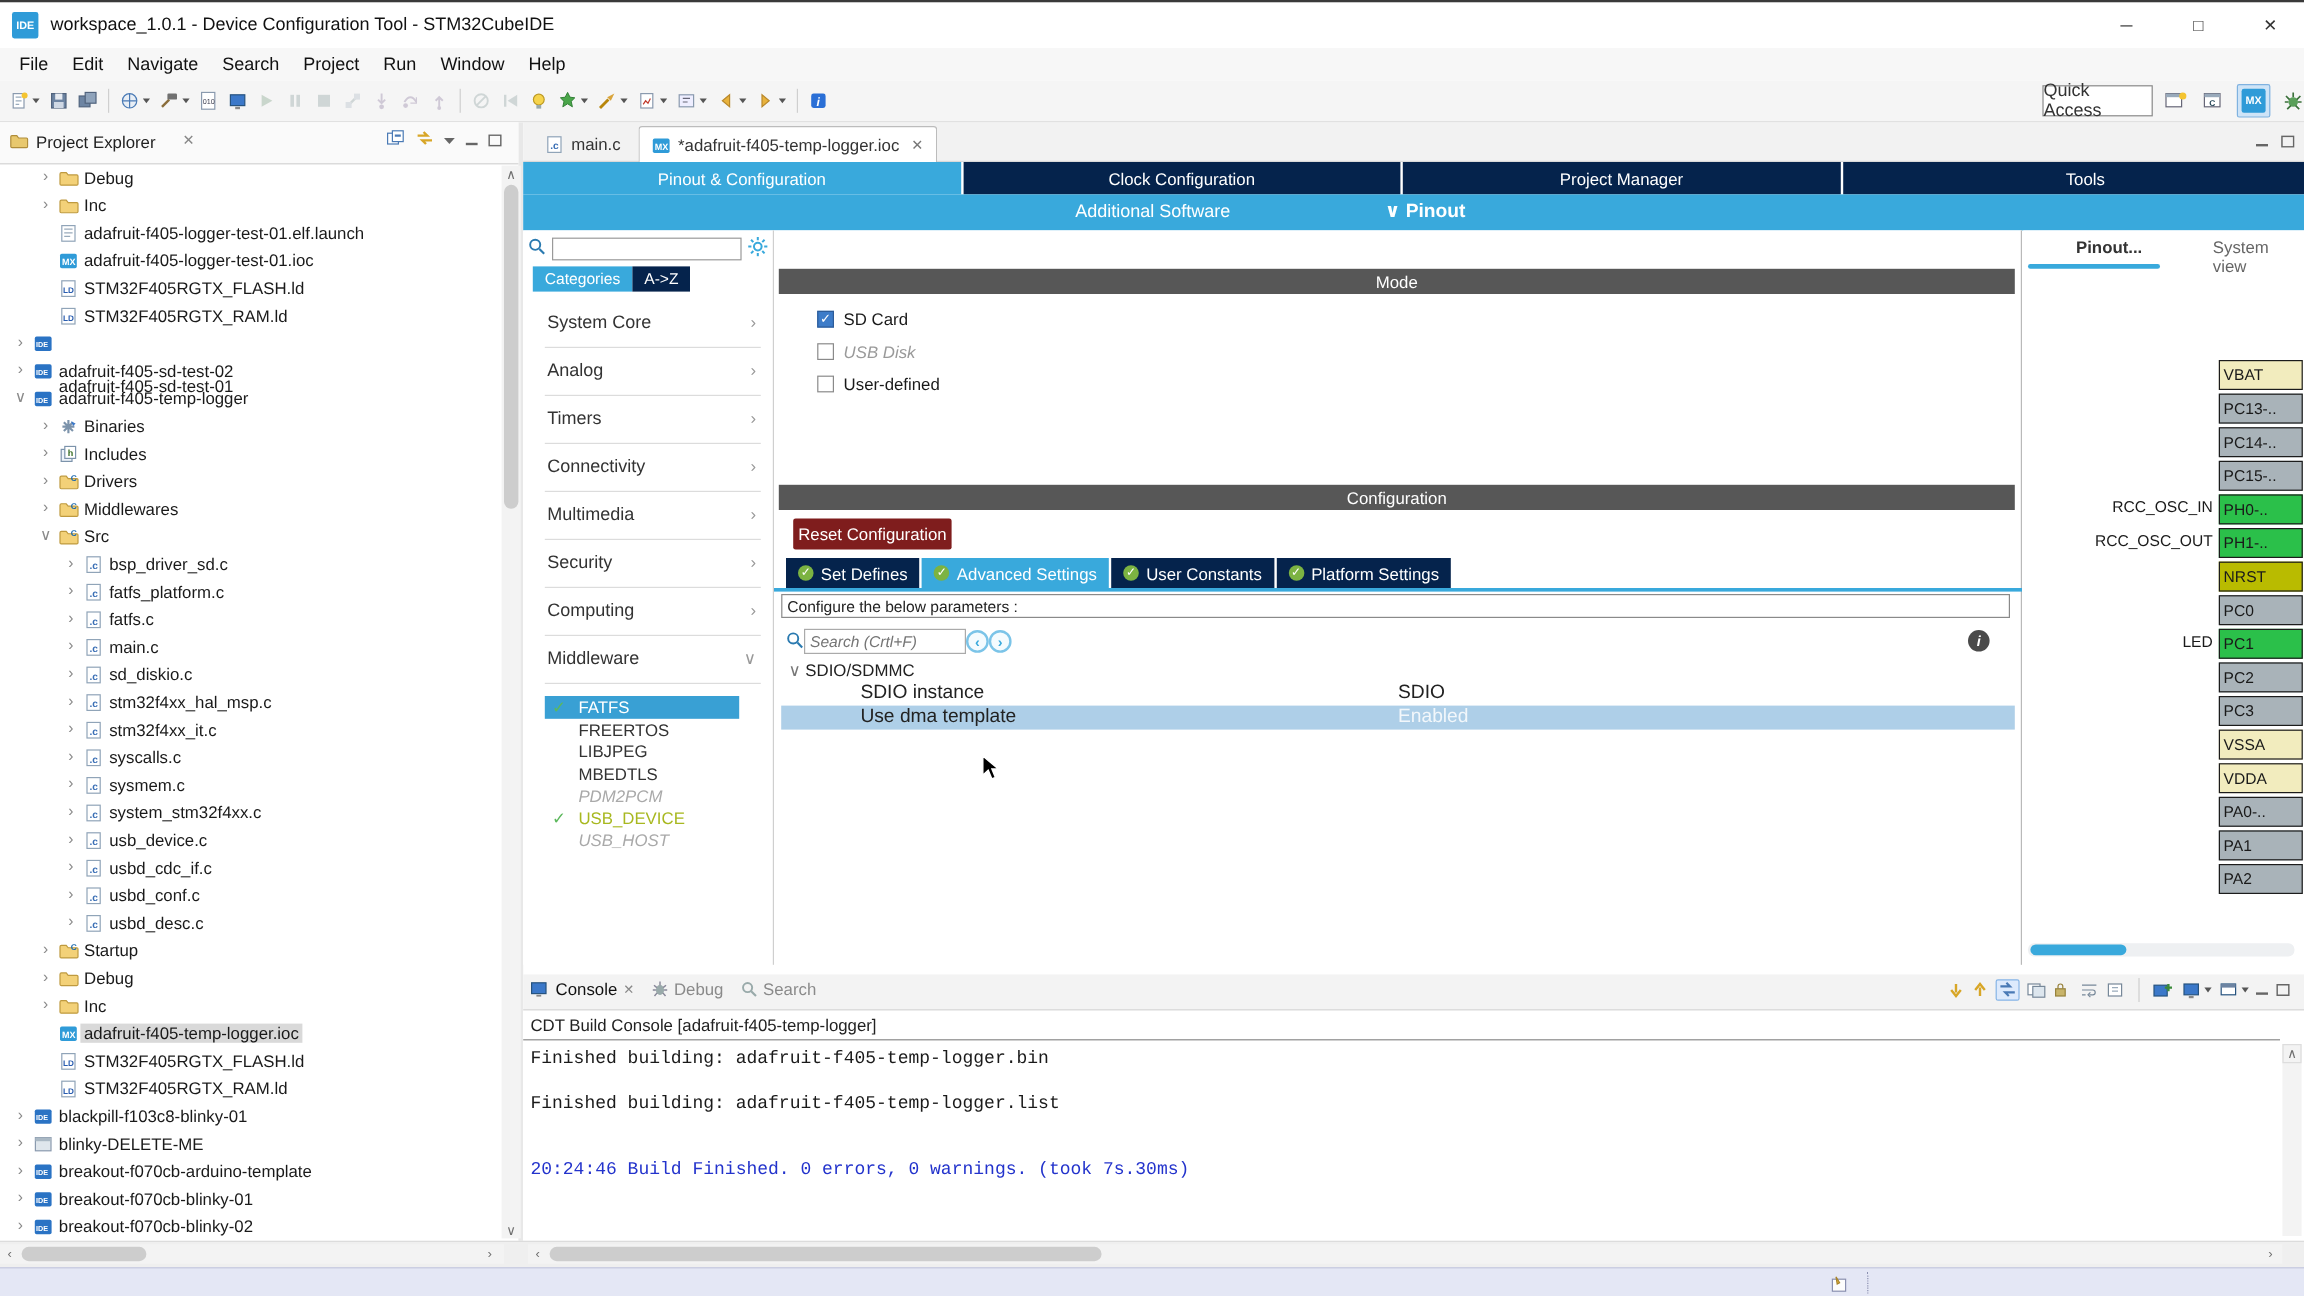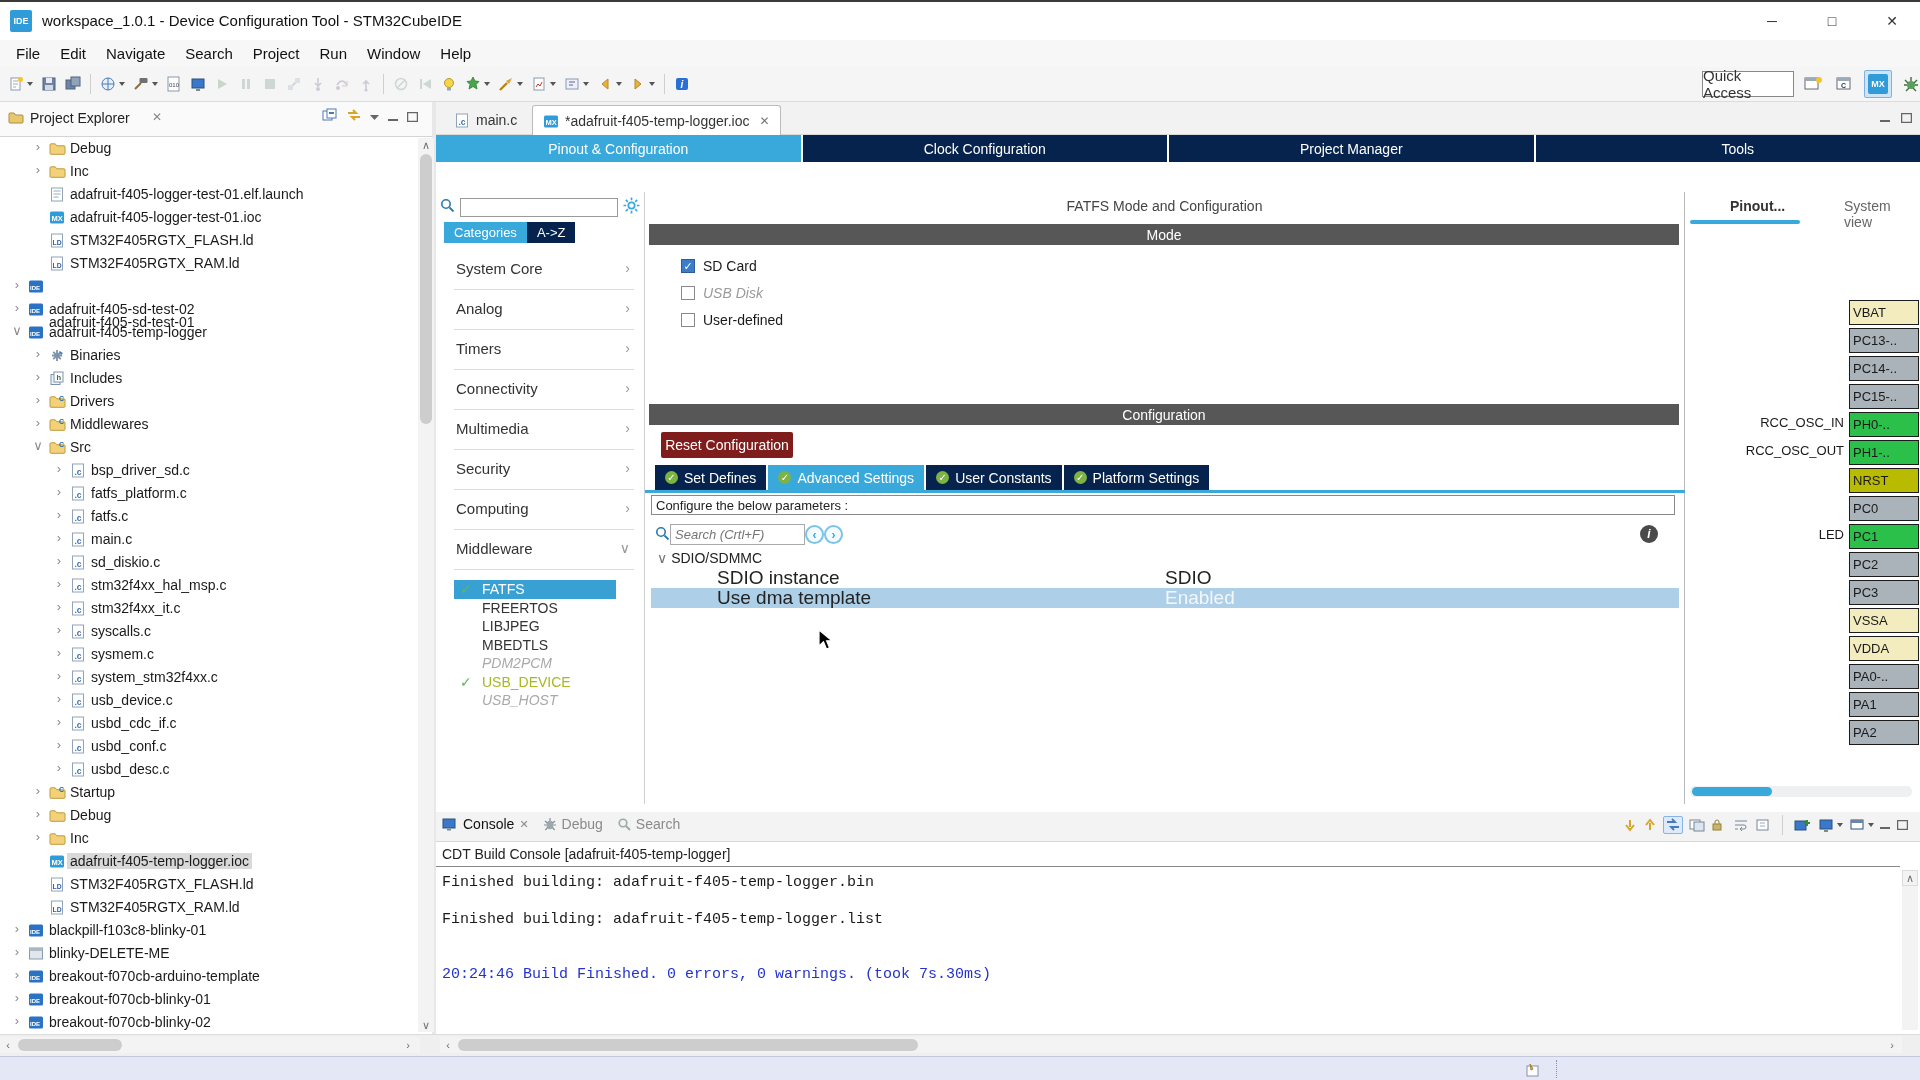--- a/index.html
+++ b/index.html
@@ -102,21 +102,21 @@
   #instrbox{position:absolute;left:6px;top:303px;width:1024px;height:20px;border:1px solid #8a8a8a;
             font-size:13px;color:#222;display:flex;align-items:center;padding-left:4px;box-sizing:border-box;}
   #csearchrow{position:absolute;left:10px;top:332px;display:flex;align-items:center;}
   #csearch{width:125px;height:19px;border:1px solid #aaa;font-size:13px;font-style:italic;padding:0 4px;}
   .circbtn{width:19px;height:19px;border-radius:50%;border:2px solid #7bc4e8;color:#39a9dc;background:#f4fbfe;
            display:flex;align-items:center;justify-content:center;font-size:12px;font-weight:bold;box-sizing:border-box;}
   #infoi{position:absolute;left:995px;top:333px;width:18px;height:18px;border-radius:50%;background:#4a4a4a;color:#fff;
          font-size:12px;font-weight:bold;display:flex;align-items:center;justify-content:center;font-style:italic;}
   #paramgroup{position:absolute;left:12px;top:358px;font-size:14px;color:#222;}
   #paramrows{position:absolute;left:0;top:376px;width:1040px;}
-  .prow{position:relative;height:20px;line-height:20px;font-size:19px;}
+  .prow{position:relative;height:20px;line-height:20px;font-size:16px;}
   .prow .pname{position:absolute;left:72px;color:#222;}
   .prow .pval{position:absolute;left:520px;color:#222;}
   .prow.sel{background:#aecfe8;width:1028px;margin-left:6px;}
   .prow.sel .pname{left:66px;}
   .prow.sel .pval{left:514px;color:#f2f7fb;}
   
   #pinout{left:1686px;top:190px;width:234px;height:612px;background:#fff;}
   .ptab{position:absolute;top:6px;font-size:14px;}
   #ptab1{left:44px;color:#333;font-weight:bold;}
   #ptab2{left:158px;color:#666;}
@@ -726,20 +726,24 @@
           </svg></span>
     </span>
   </div>
 
   <div id="bigtabs" class="abs">
       <div class="bigtab active">Pinout &amp; Configuration</div>
       <div class="bigtab">Clock Configuration</div>
       <div class="bigtab">Project Manager</div>
       <div class="bigtab">Tools</div>
     </div>
+  <div id="subheader" class="abs">
+    <span id="addsoft">Additional Software</span>
+    <span id="pinoutdd">∨ <span>Pinout</span></span>
+  </div>
 
   <div id="periph" class="abs">
     <div id="psearchrow">
       <span><svg width="15" height="15">
             <circle cx="6" cy="6" r="4.2" fill="none" stroke="#2a7ab0" stroke-width="1.6"></circle>
             <path d="M9.5 9.5 L13.5 13.5" stroke="#2a7ab0" stroke-width="1.8"></path>
           </svg></span>
       <input id="psearch" type="text" value="" style="">
       <span><svg width="17" height="17" viewBox="0 0 16 16">
             <circle cx="8" cy="8" r="3" fill="none" stroke="#39a9dc" stroke-width="1.6"></circle>
@@ -807,21 +811,20 @@
           <div class="mwcheck">✓</div>
           <div class="mwlbl">USB_DEVICE</div>
         </div>
         <div class="mwrow dis">
           <div class="mwlbl">USB_HOST</div>
         </div>
       </div>
   </div>
 
   <div id="center" class="abs">
-    <div id="cfgtitle">FATFS Mode and Configuration</div>
     <div id="modebar" class="darkbar">Mode</div>
     <div id="modeopts">
         <div class="opt">
           <div class="cb on">✓</div>
           <span>SD Card</span>
         </div>
         <div class="opt dis">
           <div class="cb"></div>
           <span>USB Disk</span>
         </div>

